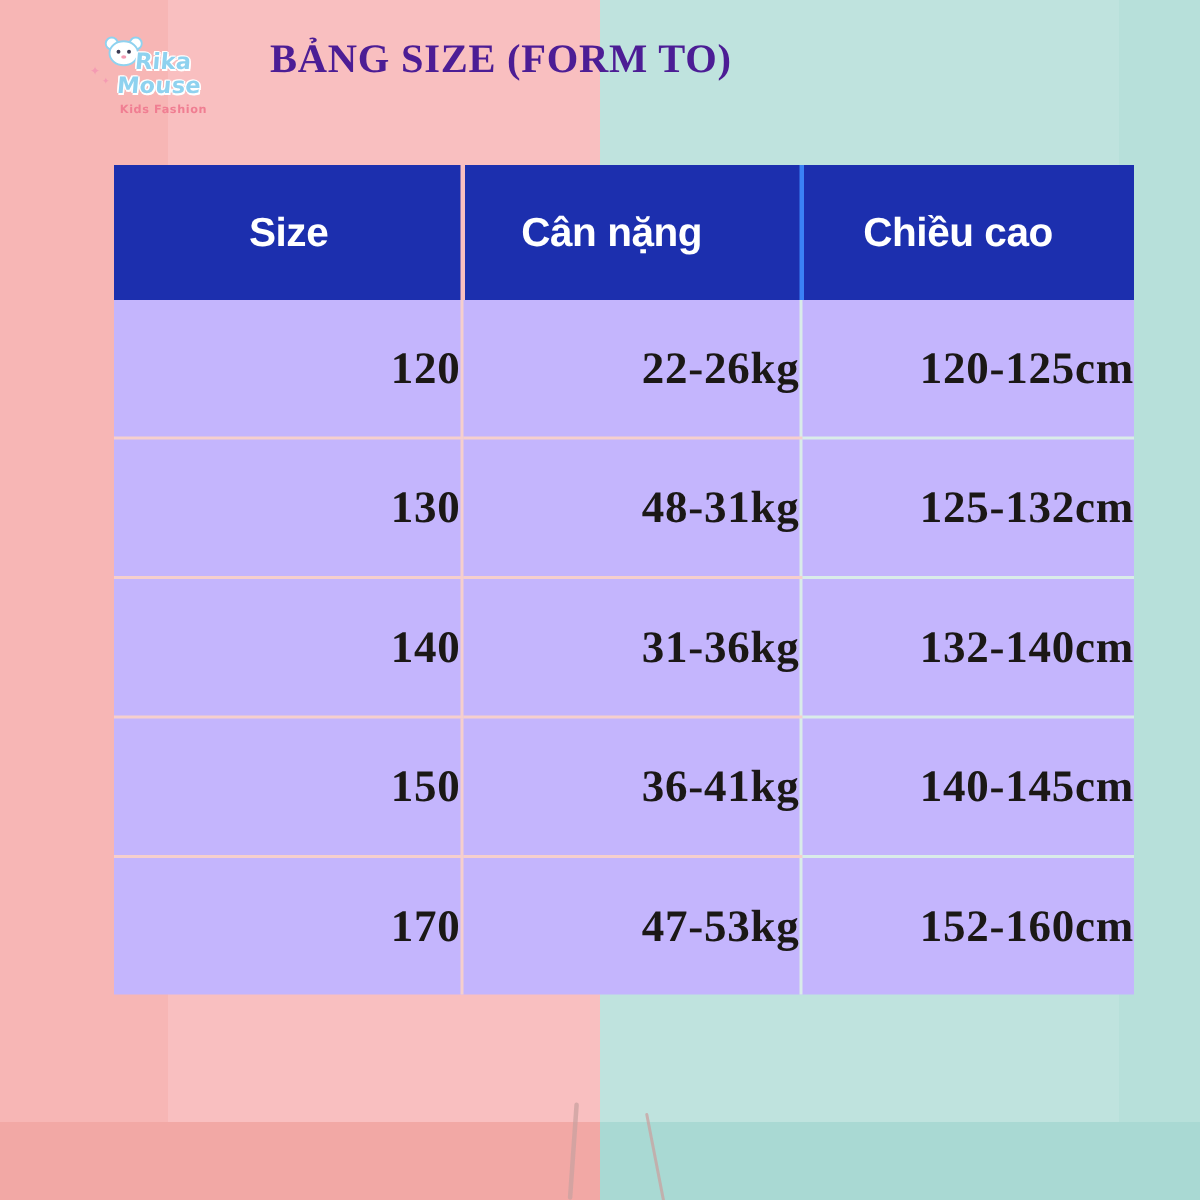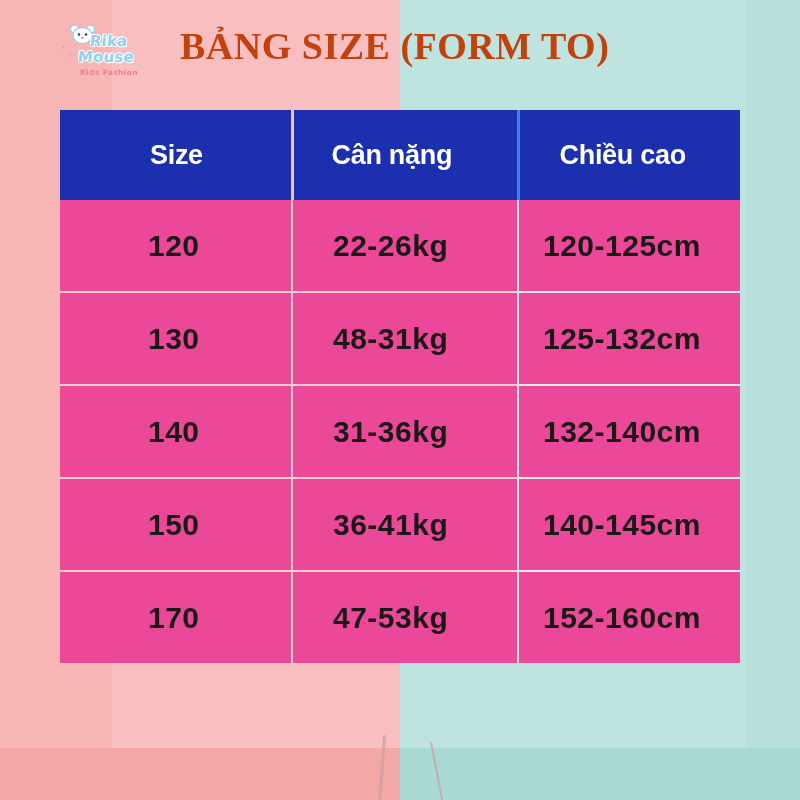--- a/index.html
+++ b/index.html
@@ -137,30 +137,30 @@
   }
   .sp1 { left: 0px;  top: 22px; }
   .sp2 { left: 8px;  top: 30px; font-size: 6px; }
 
   .title {
     position: absolute;
     left: 180px; top: 24px;
     width: 540px;
     font-family: "Liberation Serif", "DejaVu Serif", serif;
     font-weight: bold;
-    font-size: 38px;
+    font-size: 27px;
     letter-spacing: .5px;
-    color: #c2410c;
+    color: #4c1d95;
     white-space: nowrap;
   }
 
   
   .table {
     position: absolute;
-    left: 60px; top: 110px;
+    left: 76px; top: 110px;
     width: 680px;
     border-collapse: collapse;
     table-layout: fixed;
   }
   .table th, .table td {
     padding: 0;
     margin: 0;
   }
   .thead-row th {
     height: 90px;
@@ -172,27 +172,27 @@
     text-align: left;
     vertical-align: middle;
     letter-spacing: -.3px;
   }
   .thead-row th.c0 { padding-left: 90px; }
   .thead-row th.c1 { padding-left: 38px; border-left: 3px solid #f9bfc0; }
   .thead-row th.c2 { padding-left: 40px; border-left: 3px solid #3b82f6; }
 
   .body-row td {
     height: 91px;
-    background: #ec4899;
+    background: #c4b5fd;
     color: #1b1816;
-    font-family: Liberation Sans, sans-serif;
+    font-family: Liberation Serif, serif;
     font-weight: bold;
     font-size: 30px;
     vertical-align: middle;
-    text-align: left;
+    text-align: right;
     letter-spacing: .5px;
   }
   .body-row td.c0 {
     padding-left: 88px;
     border-bottom: 2px solid #f6cfcd;
     border-right: 2px solid #f6cfcd;
   }
   .body-row td.c1 {
     padding-left: 40px;
     border-bottom: 2px solid #f6cfcd;

